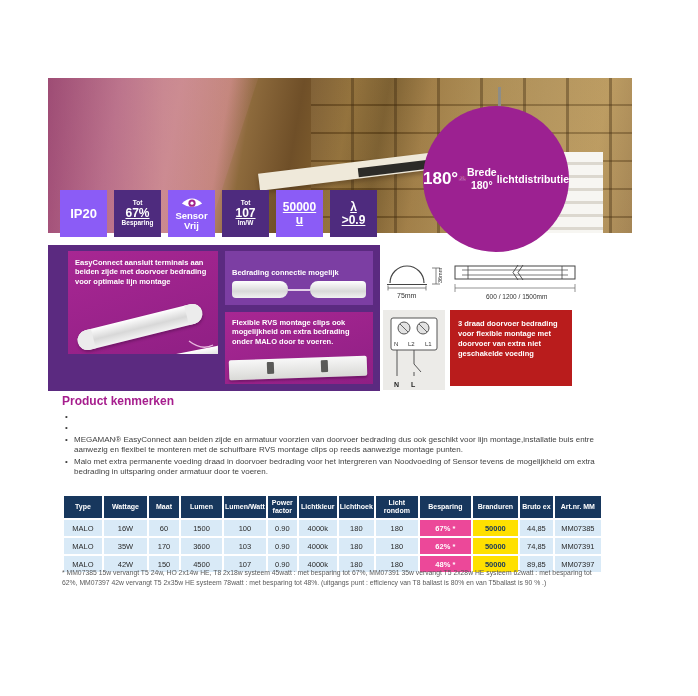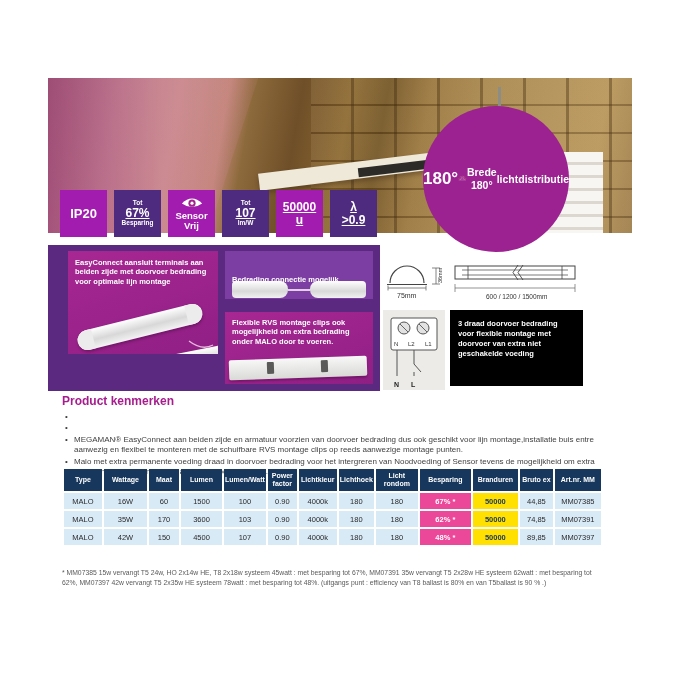--- a/index.html
+++ b/index.html
@@ -21,41 +21,41 @@
     background:repeating-linear-gradient(180deg,#f7f6f2 0 10px,#dcd8cf 10px 13px); }
   .ph-tap { position:absolute; left:77%; top:6%; width:3px; height:34%; background:#8d8d88; }
   .ph-wash { position:absolute; left:0; top:0; width:36%; height:100%;
     background:linear-gradient(90deg, rgba(160,45,120,.45) 0%, rgba(205,125,150,.38) 55%, rgba(210,140,150,.12) 100%);
     clip-path:polygon(0 0,100% 0,76% 100%,0 100%); }
 
   
   .badge-row { position:absolute; left:60px; top:190px; display:flex; gap:7px; z-index:3; }
   .badge { width:47px; height:47px; color:#fff; display:flex; flex-direction:column;
     align-items:center; justify-content:center; text-align:center; line-height:1.05; }
-  .badge.magenta { background:#a21caf; }
+  .badge.magenta { background:#8b5cf6; }
   .badge.violet  { background:#4E2B7E; }
   .b-big  { font-size:13px; font-weight:bold; }
   .b-mid  { font-size:12px; font-weight:bold;text-decoration:underline; }
   .b-tiny { font-size:6.5px; font-weight:bold; }
   .b-med  { font-size:9.5px; font-weight:bold; }
   .badge .eye { width:24px; height:13px; margin-bottom:1px; }
 
   
   .circle-badge { position:absolute; left:423px; top:106px; width:146px; height:146px; border-radius:50%;
     background:#9C2191; z-index:4; display:flex; flex-direction:row; align-items:center;
     justify-content:center; color:#fff; text-align:center; }
   .cb-value { font-size:17px; font-weight:bold; }
   .cb-caption { font-size:10.5px; font-weight:bold; line-height:1.2; }
   .cb-sun { width:74px; height:42px; margin:3px 0 5px; }
 
   
   .panel { position:absolute; left:48px; top:245px; width:332px; height:146px; background:#5B2A80; z-index:2; }
   .card { position:absolute; color:#fff; font-weight:bold; font-size:7.5px; line-height:1.25; overflow:hidden; }
   .card-easy { left:20px; top:6px; width:150px; height:103px; background:linear-gradient(160deg,#A82793,#8F1F84); padding:7px 7px; }
-  .card-bedrading { left:177px; top:6px; width:148px; height:41px; background:#7C3EA3; padding:24px 7px; }
+  .card-bedrading { left:177px; top:6px; width:148px; height:54px; background:#7C3EA3; padding:17px 7px; }
   .card-flex { left:177px; top:67px; width:148px; height:72px; background:linear-gradient(160deg,#A82793,#8F1F84); padding:6px 7px; }
 
   .batten { position:absolute; width:128px; height:20px; border-radius:10px;
     background:linear-gradient(#ffffff, #d8d8d8 55%, #f3f3f3); box-shadow:0 2px 3px rgba(40,0,40,.35); }
   .batten .cap { position:absolute; top:0; width:16px; height:100%; background:#ececec; }
   .batten .cap.l { left:0; border-radius:10px 0 0 10px; }
   .batten .cap.r { right:0; border-radius:0 10px 10px 0; }
   .batten1 { left:8px; top:66px; transform:rotate(-14deg); }
   .batten2 { left:40px; top:104px; transform:rotate(-11deg); }
   .wire { position:absolute; width:26px; height:12px; }
@@ -69,31 +69,31 @@
   .fixture { position:absolute; left:4px; top:46px; width:138px; height:20px;
     background:linear-gradient(#f8f8f8,#d9d9d6); border-radius:2px; transform:rotate(-2deg); box-shadow:0 2px 2px rgba(40,0,40,.3); }
   .fixture .clip { position:absolute; top:3px; width:7px; height:12px; background:#5a5a58; border-radius:1px; }
   .fixture .clip.c1 { left:38px; } .fixture .clip.c2 { left:92px; }
 
   
   .tech-svg { position:absolute; }
   .svg-profile { left:384px; top:256px; }
   .svg-length  { left:452px; top:258px; }
   .svg-wiring  { left:383px; top:310px; }
-  .card-doorvoer { left:450px; top:310px; width:133px; height:76px; background:#000000; padding:9px 8px; position:absolute;
+  .card-doorvoer { left:450px; top:310px; width:122px; height:76px; background:#b91c1c; padding:9px 8px; position:absolute;
     color:#fff; font-weight:bold; font-size:7.5px; line-height:1.35; }
 
   
   .kenmerken-title { position:absolute; left:62px; top:394px; color:#A61D8D; font-weight:bold; font-size:12px; }
   .bullets { position:absolute; left:62px; top:412px; width:545px; }
   .bullet { display:flex; font-size:8px; color:#3f3f3f; line-height:1.3; margin-bottom:1px; }
   .bullet .dot { width:12px; padding-left:3px; flex:none; }
 
   
-  .spec-table { position:absolute; left:62px; top:467px; border-collapse:separate; border-spacing:2px; }
+  .spec-table { position:absolute; left:62px; top:494px; border-collapse:separate; border-spacing:2px; }
   .spec-table th { background:#17375D; color:#fff; font-size:7px; font-weight:bold; text-align:center;
     vertical-align:middle; height:22px; padding:1px 1px; line-height:1.15; }
   .spec-table td { background:#D9EAF7; color:#2a2a2a; font-size:7.5px; text-align:center;
     vertical-align:middle; height:16px; padding:1px 1px; }
   .spec-table td.c-green  { background:#ec4899; color:#fff; font-weight:bold; }
   .spec-table td.c-yellow { background:#FFE000; color:#17375D; font-weight:bold; }
 
   .footnote { position:absolute; left:62px; top:568px; width:538px; font-size:6.8px; color:#5a5a5a; line-height:1.4; }
 
   .tech-label { font-family:"Liberation Sans", sans-serif; }

